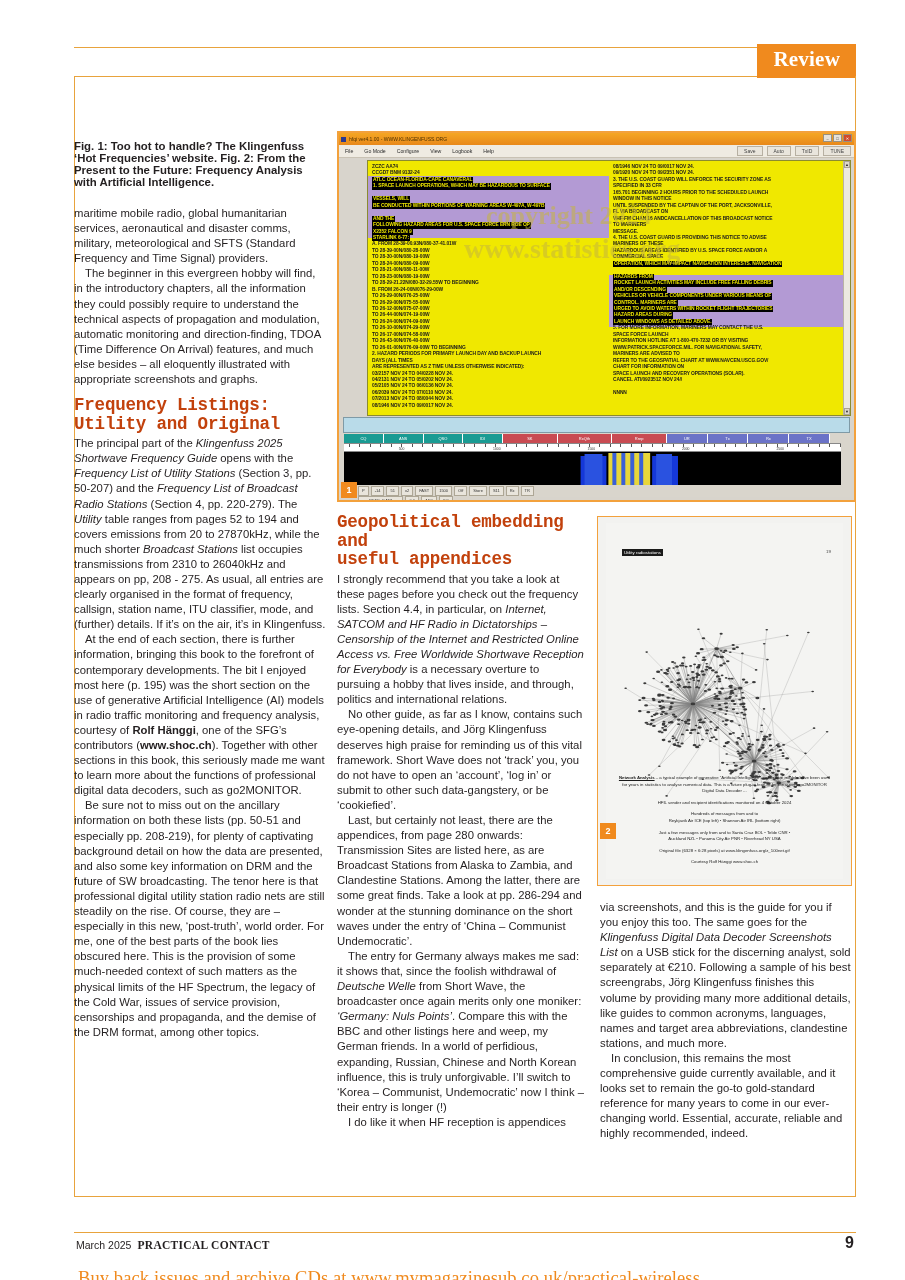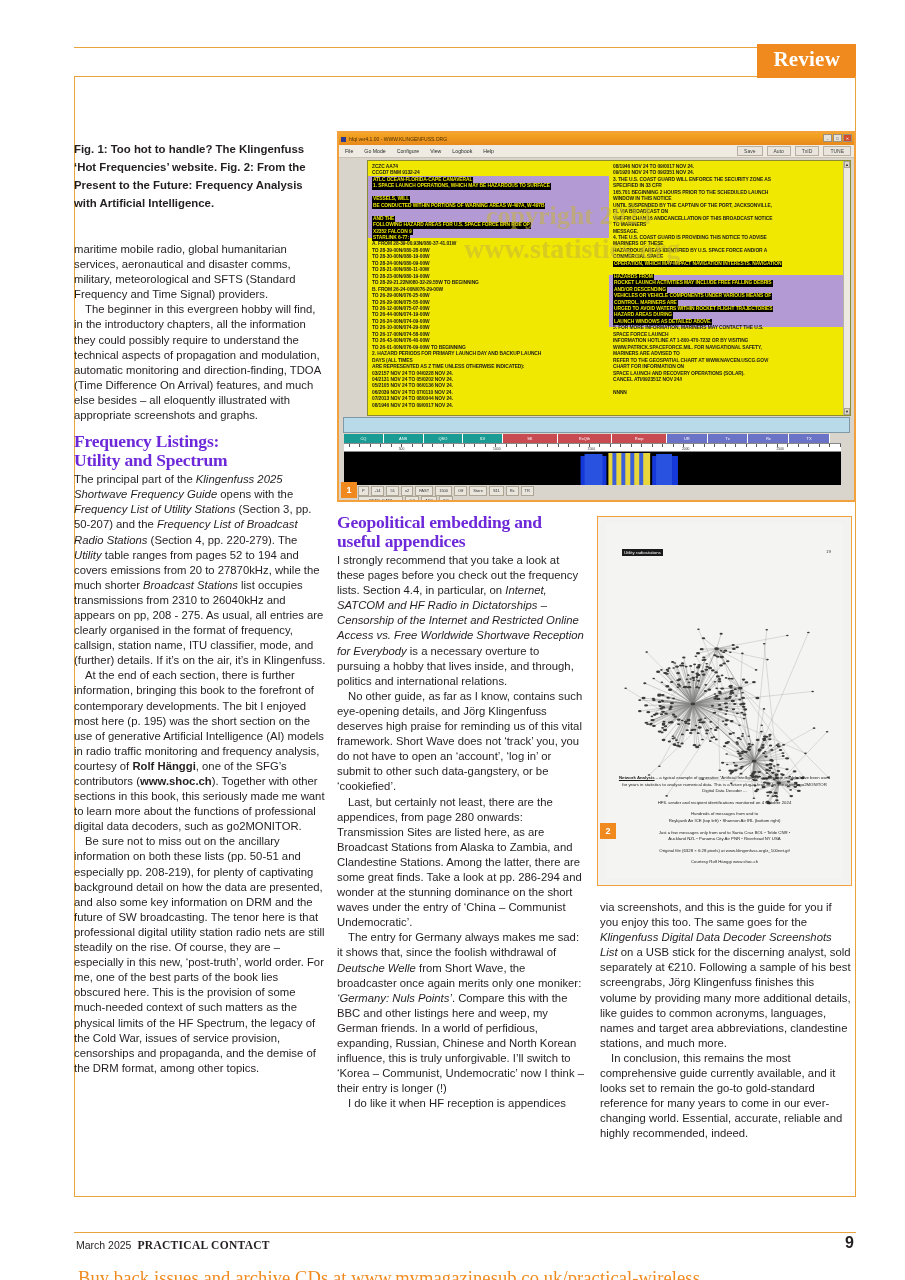--- a/index.html
+++ b/index.html
@@ -50,27 +50,27 @@
 
   
   .col { position: absolute; font-size: 11.3px; line-height: 15.1px; }
   .col p { margin: 0; text-indent: 0; }
   .col p + p { text-indent: 11px; }
   .col-1 { left: 74px; top: 140px; width: 252px; }
   .col-2 { left: 337px; top: 513px; width: 247px; }
   .col-3 { left: 600px; top: 900px; width: 252px; }
 
   .caption {
-    font-weight: bold; font-size: 11.4px; line-height: 18px;
-    margin-bottom: 30px;
+    font-weight: bold; font-size: 11.4px; line-height: 12px;
+    margin-bottom: 18px;
   }
 
   .sec-head {
-    font-family: Liberation Serif, serif;
-    color: #6d28d9; font-weight: bold;
+    font-family: Liberation Mono, monospace;
+    color: #c2410c; font-weight: bold;
     font-size: 17.5px; line-height: 18.5px;
     margin: 9px 0 3px 0;
     letter-spacing: -0.2px;
   }
   .sec-head.first { margin-top: 0; }
 
   i { font-style: italic; }
   b { font-weight: bold; }
 
   
@@ -221,21 +221,21 @@
   <div class="rule-right"></div>
   <div class="rule-left"></div>
 
   <div class="col col-1">
     <div class="caption">Fig. 1: Too hot to handle? The Klingenfuss ‘Hot Frequencies’ website. Fig. 2: From the Present to the Future: Frequency Analysis with Artificial Intelligence.</div>
     <p>maritime mobile radio, global humanitarian services, aeronautical and disaster comms, military, meteorological and SFTS (Standard Frequency and Time Signal) providers.</p>
     <p>The beginner in this evergreen hobby will find, in the introductory chapters, all the information they could possibly require to understand the technical aspects of propagation and modulation, automatic monitoring and direction-finding, TDOA (Time Difference On Arrival) features, and much else besides – all eloquently illustrated with appropriate screenshots and graphs.</p>
 
     <div class="sec-head">
       <span>Frequency Listings:</span><br>
-      <span>Utility and Spectrum</span>
+      <span>Utility and Original</span>
     </div>
 
     <p>The principal part of the <i>Klingenfuss 2025 Shortwave Frequency Guide</i> opens with the <i>Frequency List of Utility Stations</i> (Section 3, pp. 50-207) and the <i>Frequency List of Broadcast Radio Stations</i> (Section 4, pp. 220-279). The <i>Utility</i> table ranges from pages 52 to 194 and covers emissions from 20 to 27870kHz, while the much shorter <i>Broadcast Stations</i> list occupies transmissions from 2310 to 26040kHz and appears on pp, 208 - 275. As usual, all entries are clearly organised in the format of frequency, callsign, station name, ITU classifier, mode, and (further) details. If it’s on the air, it’s in Klingenfuss.</p>
 
     <p>At the end of each section, there is further information, bringing this book to the forefront of contemporary developments. The bit I enjoyed most here (p. 195) was the short section on the use of generative Artificial Intelligence (AI) models in radio traffic monitoring and frequency analysis, courtesy of <b>Rolf Hänggi</b>, one of the SFG’s contributors (<b>www.shoc.ch</b>). Together with other sections in this book, this seriously made me want to learn more about the functions of professional digital data decoders, such as go2MONITOR.</p>
 
     <p>Be sure not to miss out on the ancillary information on both these lists (pp. 50-51 and especially pp. 208-219), for plenty of captivating background detail on how the data are presented, and also some key information on DRM and the future of SW broadcasting. The tenor here is that professional digital utility station radio nets are still steadily on the rise. Of course, they are – especially in this new, ‘post-truth’, world order. For me, one of the best parts of the book lies obscured here. This is the provision of some much-needed context of such matters as the physical limits of the HF Spectrum, the legacy of the Cold War, issues of service provision, censorships and propaganda, and the demise of the DRM format, among other topics.</p>
   </div>
 
   <div class="fig1">

